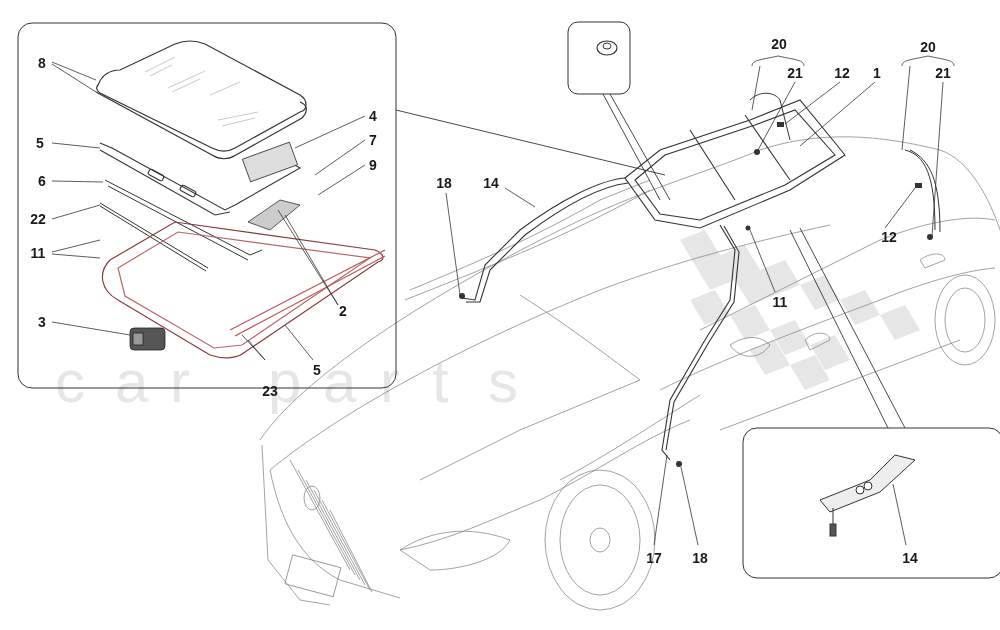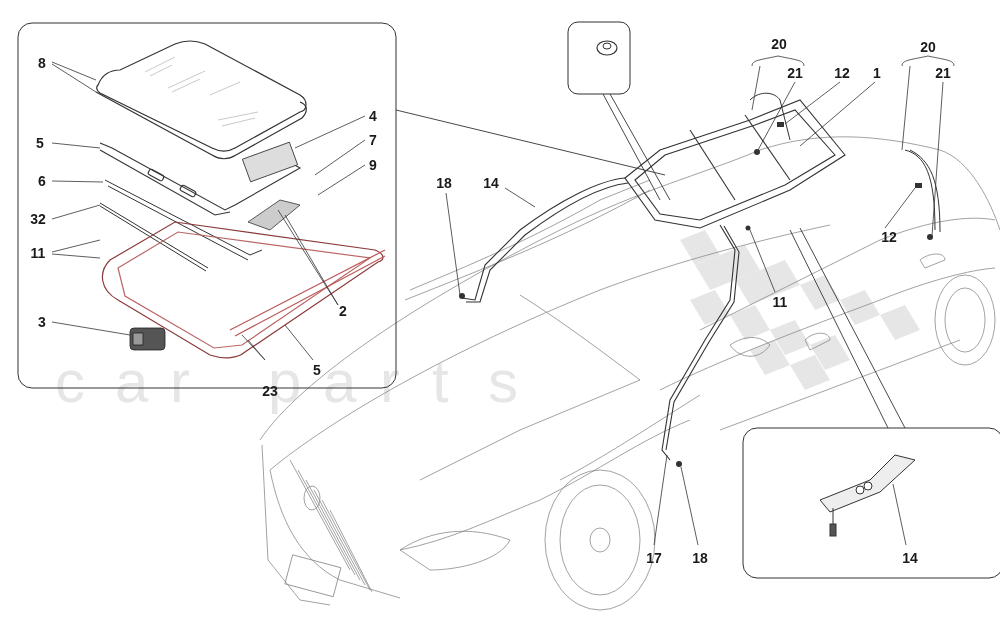--- a/index.html
+++ b/index.html
@@ -200,21 +200,21 @@
       <line x1="505" y1="188" x2="535" y2="207"></line>
       <line x1="654" y1="545" x2="667" y2="455"></line>
       <line x1="698" y1="545" x2="681" y2="467"></line>
       <line x1="906" y1="545" x2="893" y2="484"></line>
     </g>
   </svg>
 
   <div class="label" style="left:42px;top:63px">8</div>
   <div class="label" style="left:40px;top:143px">5</div>
   <div class="label" style="left:42px;top:181px">6</div>
-  <div class="label" style="left:38px;top:219px">32</div>
+  <div class="label" style="left:38px;top:219px">22</div>
   <div class="label" style="left:38px;top:253px">11</div>
   <div class="label" style="left:42px;top:322px">3</div>
   <div class="label" style="left:373px;top:116px">4</div>
   <div class="label" style="left:373px;top:140px">7</div>
   <div class="label" style="left:373px;top:165px">9</div>
   <div class="label" style="left:343px;top:311px">2</div>
   <div class="label" style="left:270px;top:391px">23</div>
   <div class="label" style="left:317px;top:370px">5</div>
 
   <div class="label" style="left:779px;top:44px">20</div>

